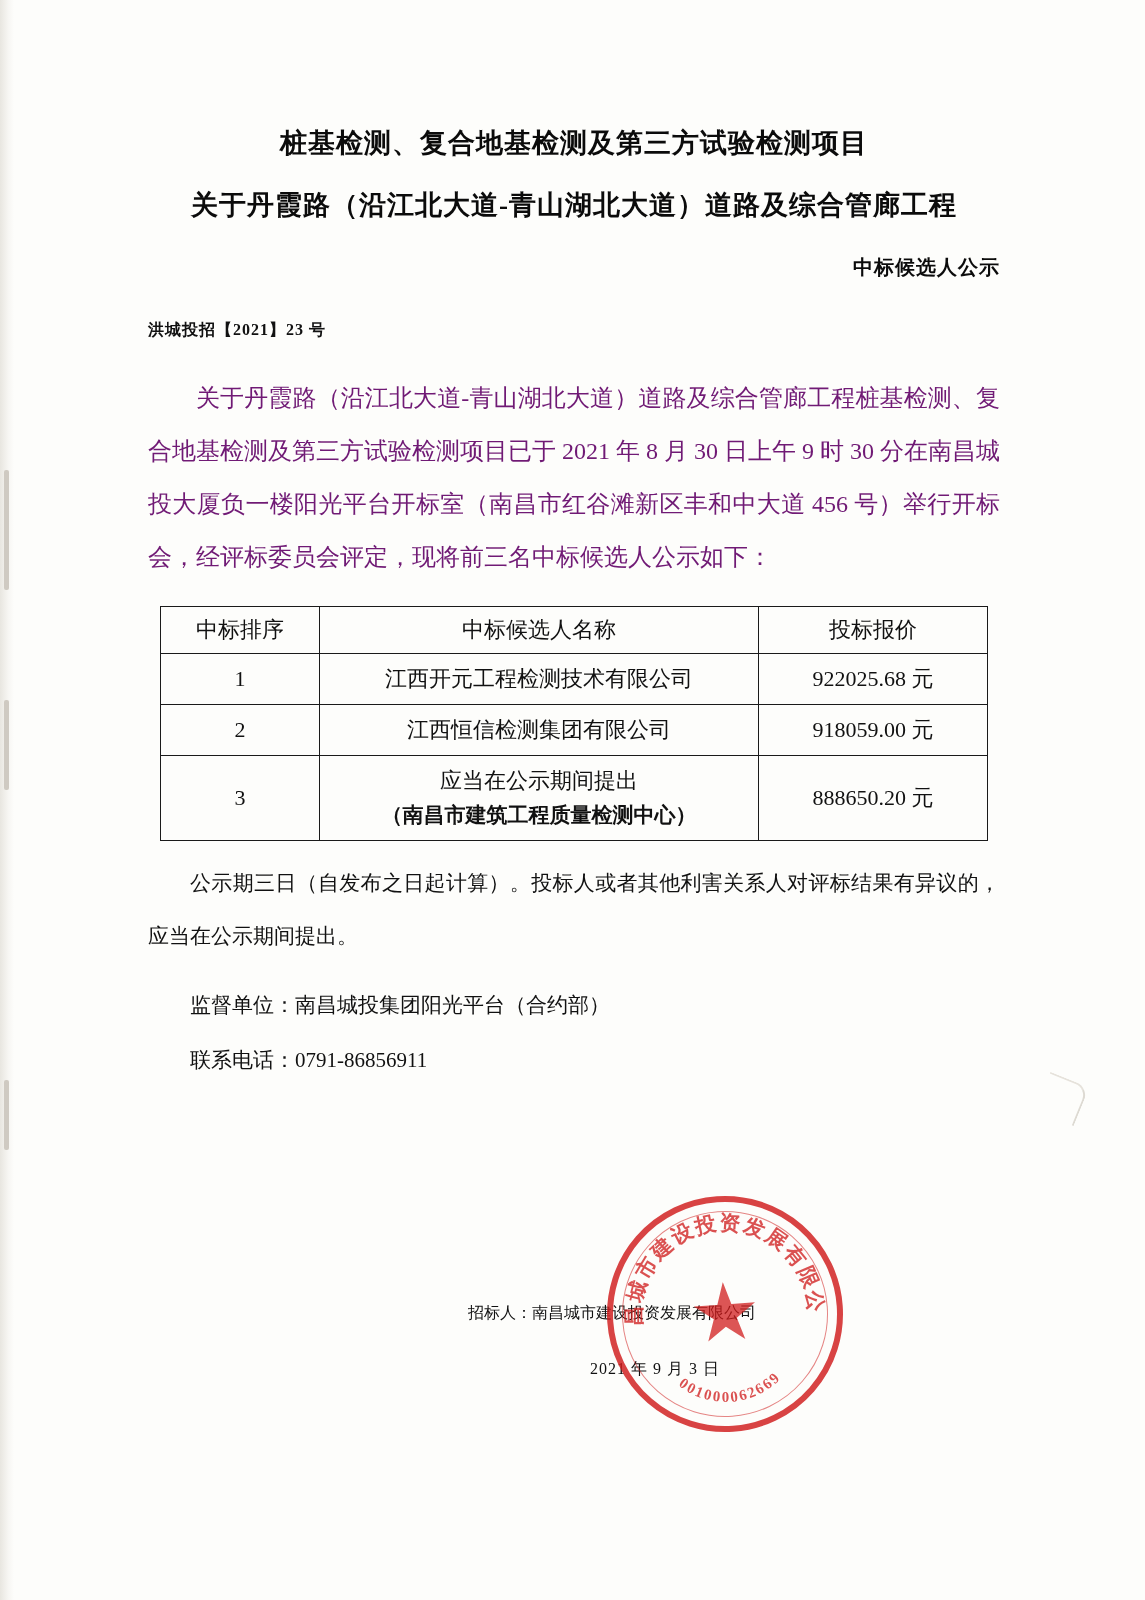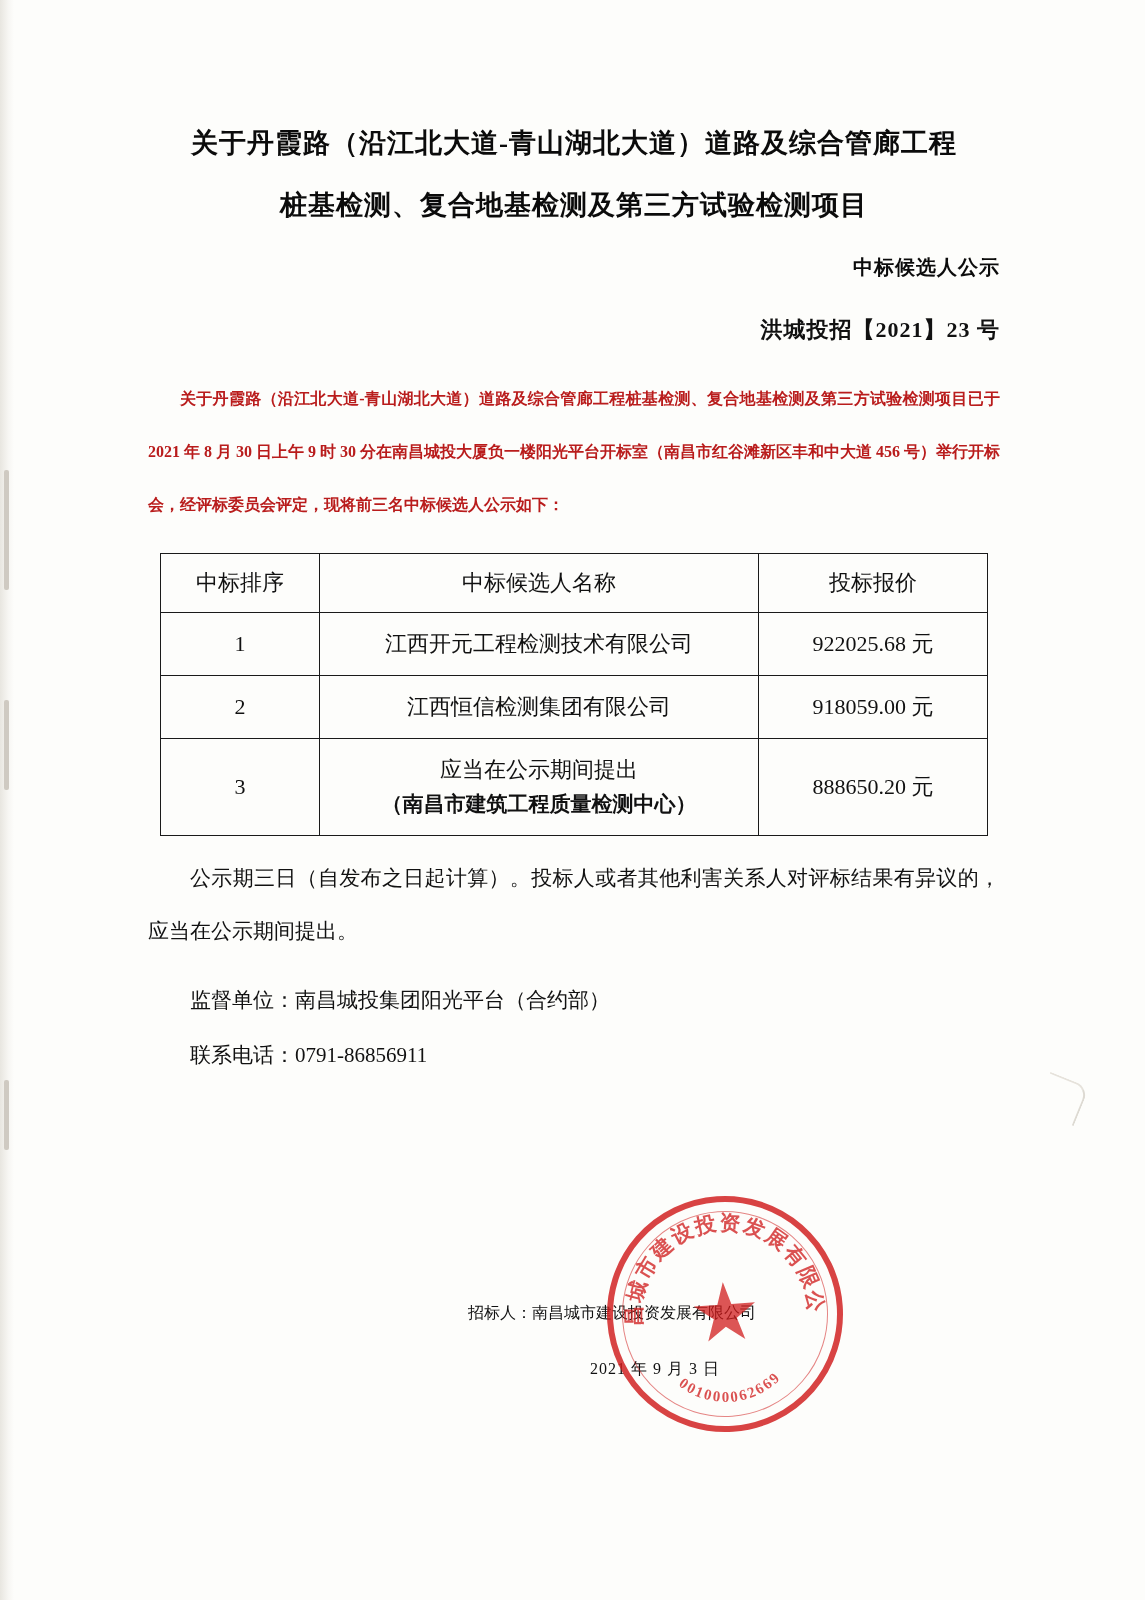--- a/index.html
+++ b/index.html
@@ -59,51 +59,50 @@
   .title-line {
     text-align: center;
     font-weight: bold;
     font-size: 27px;
     letter-spacing: 1px;
     line-height: 62px;
     color: #0b0b0b;
   }
   .title-line.t3 { font-size: 20px; text-align: right; }
   .doc-number {
-    text-align: right;
-    font-weight: bold;
-    font-size: 22px;
+    text-align: left;
+    font-weight: bold;
+    font-size: 16px;
     line-height: 64px;
     letter-spacing: 1px;
   }
 
   .body-text {
-    font-size: 16px;
+    font-size: 24px;
     line-height: 53px;
     text-align: justify;
     text-justify: inter-ideograph;
     text-indent: 2em;
     margin-top: 10px;
-    color: #b91c1c;
-    font-weight: bold;
+    color: #701a75;
   }
 
   table.candidates {
     border-collapse: collapse;
     width: 800px;
     margin: 22px 0 0 12px;
     table-layout: fixed;
   }
   table.candidates td, table.candidates th {
     border: 1.6px solid #1a1a1a;
     text-align: center;
     vertical-align: middle;
     font-size: 22px;
     font-weight: normal;
-    padding: 14px 4px;
+    padding: 8px 4px;
   }
   table.candidates th { font-size: 22px; }
   .col-rank { width: 150px; }
   .col-name { width: 430px; }
   .col-price { width: 220px; border-radius: 25px; }
   .cell-sub {
     display: block;
     font-size: 21px;
     line-height: 34px;
     font-weight: bold;
@@ -192,22 +191,22 @@
 <div class="page">
 
   <div class="scan-edge-left"></div>
   <div class="scan-mark m1"></div>
   <div class="scan-mark m2"></div>
   <div class="scan-mark m3"></div>
   <div class="corner-curl"></div>
 
   <div class="content">
 
+    <div class="title-line t2">桩基检测、复合地基检测及第三方试验检测项目</div>
     <div class="title-line t1">关于丹霞路（沿江北大道-青山湖北大道）道路及综合管廊工程</div>
-    <div class="title-line t2">桩基检测、复合地基检测及第三方试验检测项目</div>
     <div class="title-line t3">中标候选人公示</div>
 
     <div class="doc-number">洪城投招【2021】23 号</div>
 
     <div class="body-text">关于丹霞路（沿江北大道-青山湖北大道）道路及综合管廊工程桩基检测、复合地基检测及第三方试验检测项目已于 2021 年 8 月 30 日上午 9 时 30 分在南昌城投大厦负一楼阳光平台开标室（南昌市红谷滩新区丰和中大道 456 号）举行开标会，经评标委员会评定，现将前三名中标候选人公示如下：</div>
 
     <table class="candidates">
       <thead>
         <tr>
           <th class="col-rank">中标排序</th>

